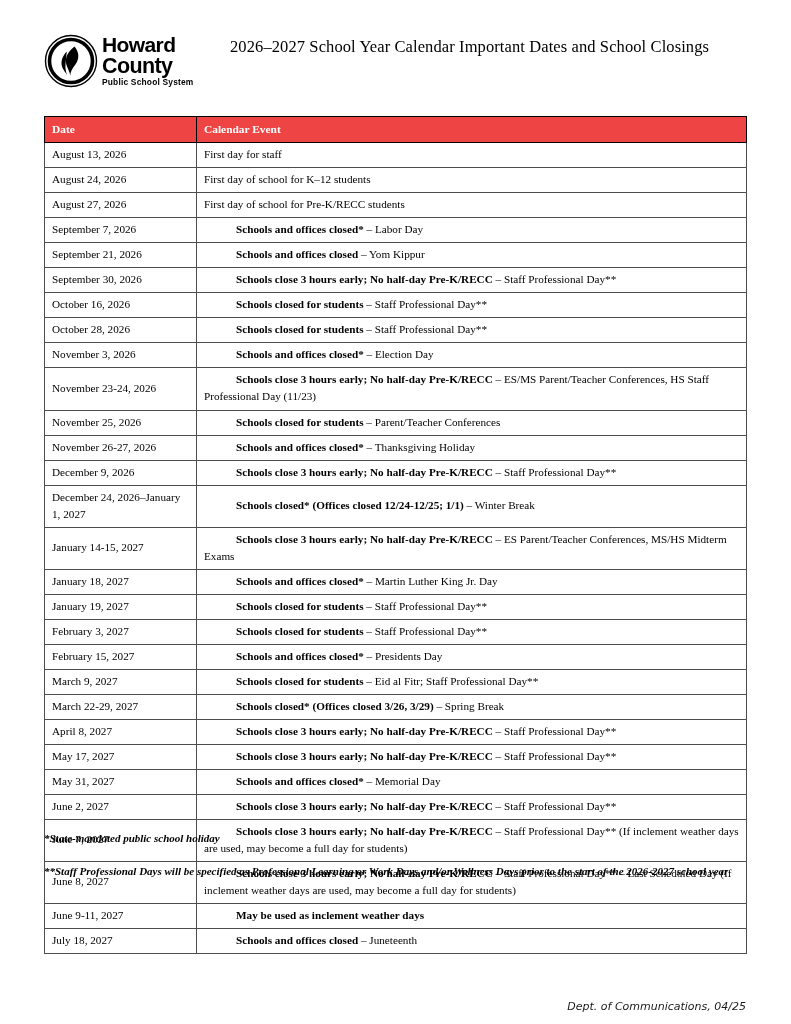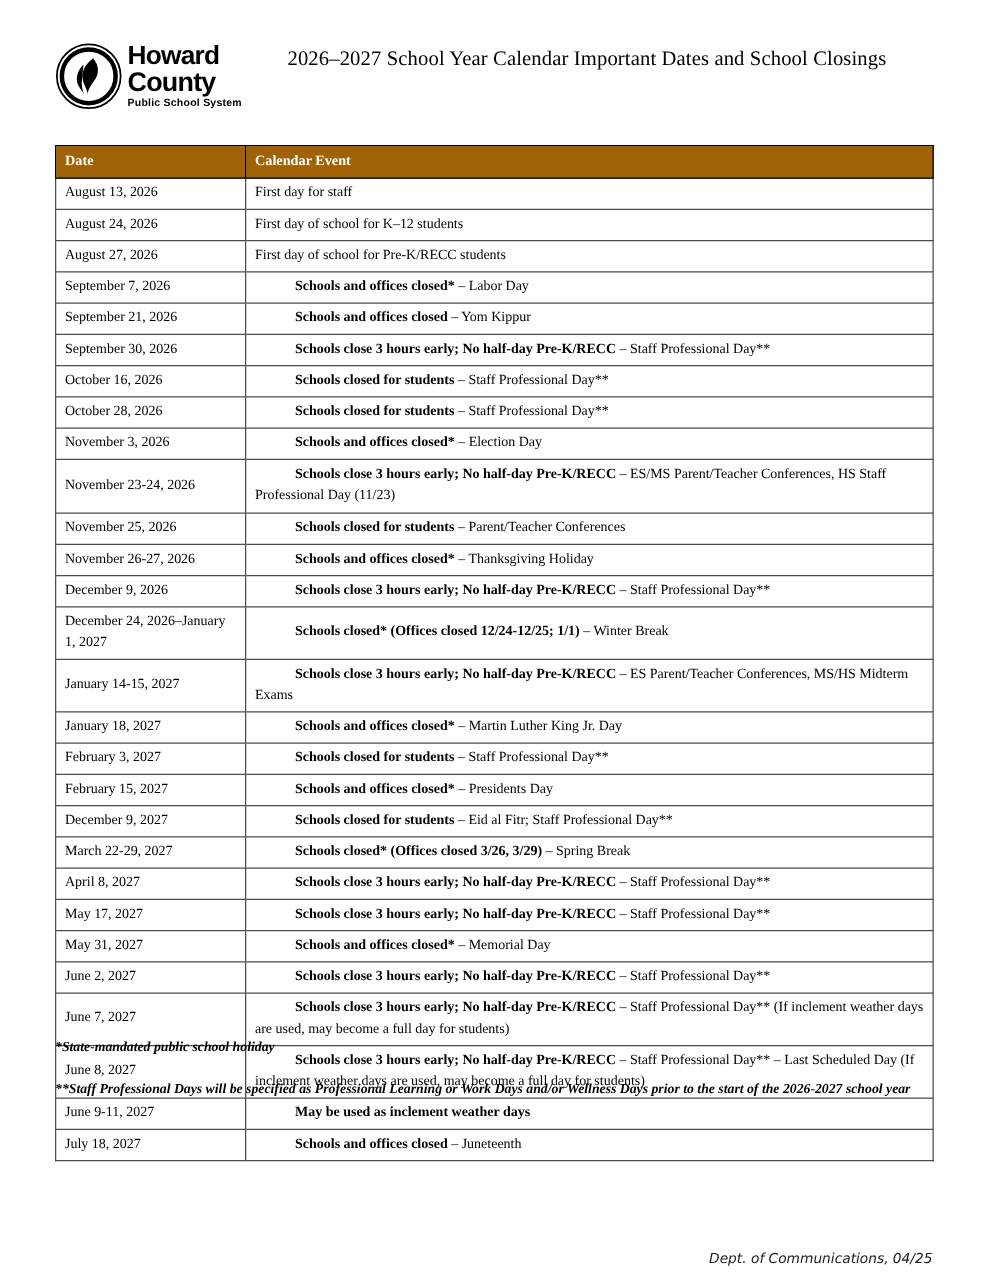--- a/index.html
+++ b/index.html
@@ -99,21 +99,21 @@
 
   .cal-table th, .cal-table td {
     border: 1px solid #4d4d4d;
     padding: 3px 6px 4px 7px;
     vertical-align: middle;
     font-size: 11.2px;
     line-height: 1.52;
   }
 
   .cal-table thead th {
-    background: #a16207;
+    background: #ef4444;
     color: #ffffff;
     border-color: #000000;
     font-weight: bold;
     font-size: 11.4px;
     padding-top: 4px;
     padding-bottom: 4px;
     text-align: left;
   }
 
   .cal-table td.date-cell {
@@ -251,29 +251,33 @@
         </tr>
         <tr>
           <td class="date-cell">January 14-15, 2027</td>
           <td class="event-cell"><b>Schools close 3 hours early; No half-day Pre-K/RECC</b><span> – ES Parent/Teacher Conferences, MS/HS Midterm Exams</span></td>
         </tr>
         <tr>
           <td class="date-cell">January 18, 2027</td>
           <td class="event-cell"><b>Schools and offices closed*</b><span> – Martin Luther King Jr. Day</span></td>
         </tr>
         <tr>
+          <td class="date-cell">January 19, 2027</td>
+          <td class="event-cell"><b>Schools closed for students</b><span> – Staff Professional Day**</span></td>
+        </tr>
+        <tr>
           <td class="date-cell">February 3, 2027</td>
           <td class="event-cell"><b>Schools closed for students</b><span> – Staff Professional Day**</span></td>
         </tr>
         <tr>
           <td class="date-cell">February 15, 2027</td>
           <td class="event-cell"><b>Schools and offices closed*</b><span> – Presidents Day</span></td>
         </tr>
         <tr>
-          <td class="date-cell">December 9, 2027</td>
+          <td class="date-cell">March 9, 2027</td>
           <td class="event-cell"><b>Schools closed for students</b><span> – Eid al Fitr; Staff Professional Day**</span></td>
         </tr>
         <tr>
           <td class="date-cell">March 22-29, 2027</td>
           <td class="event-cell"><b>Schools closed* (Offices closed 3/26, 3/29)</b><span> – Spring Break</span></td>
         </tr>
         <tr>
           <td class="date-cell">April 8, 2027</td>
           <td class="event-cell"><b>Schools close 3 hours early; No half-day Pre-K/RECC</b><span> – Staff Professional Day**</span></td>
         </tr>

